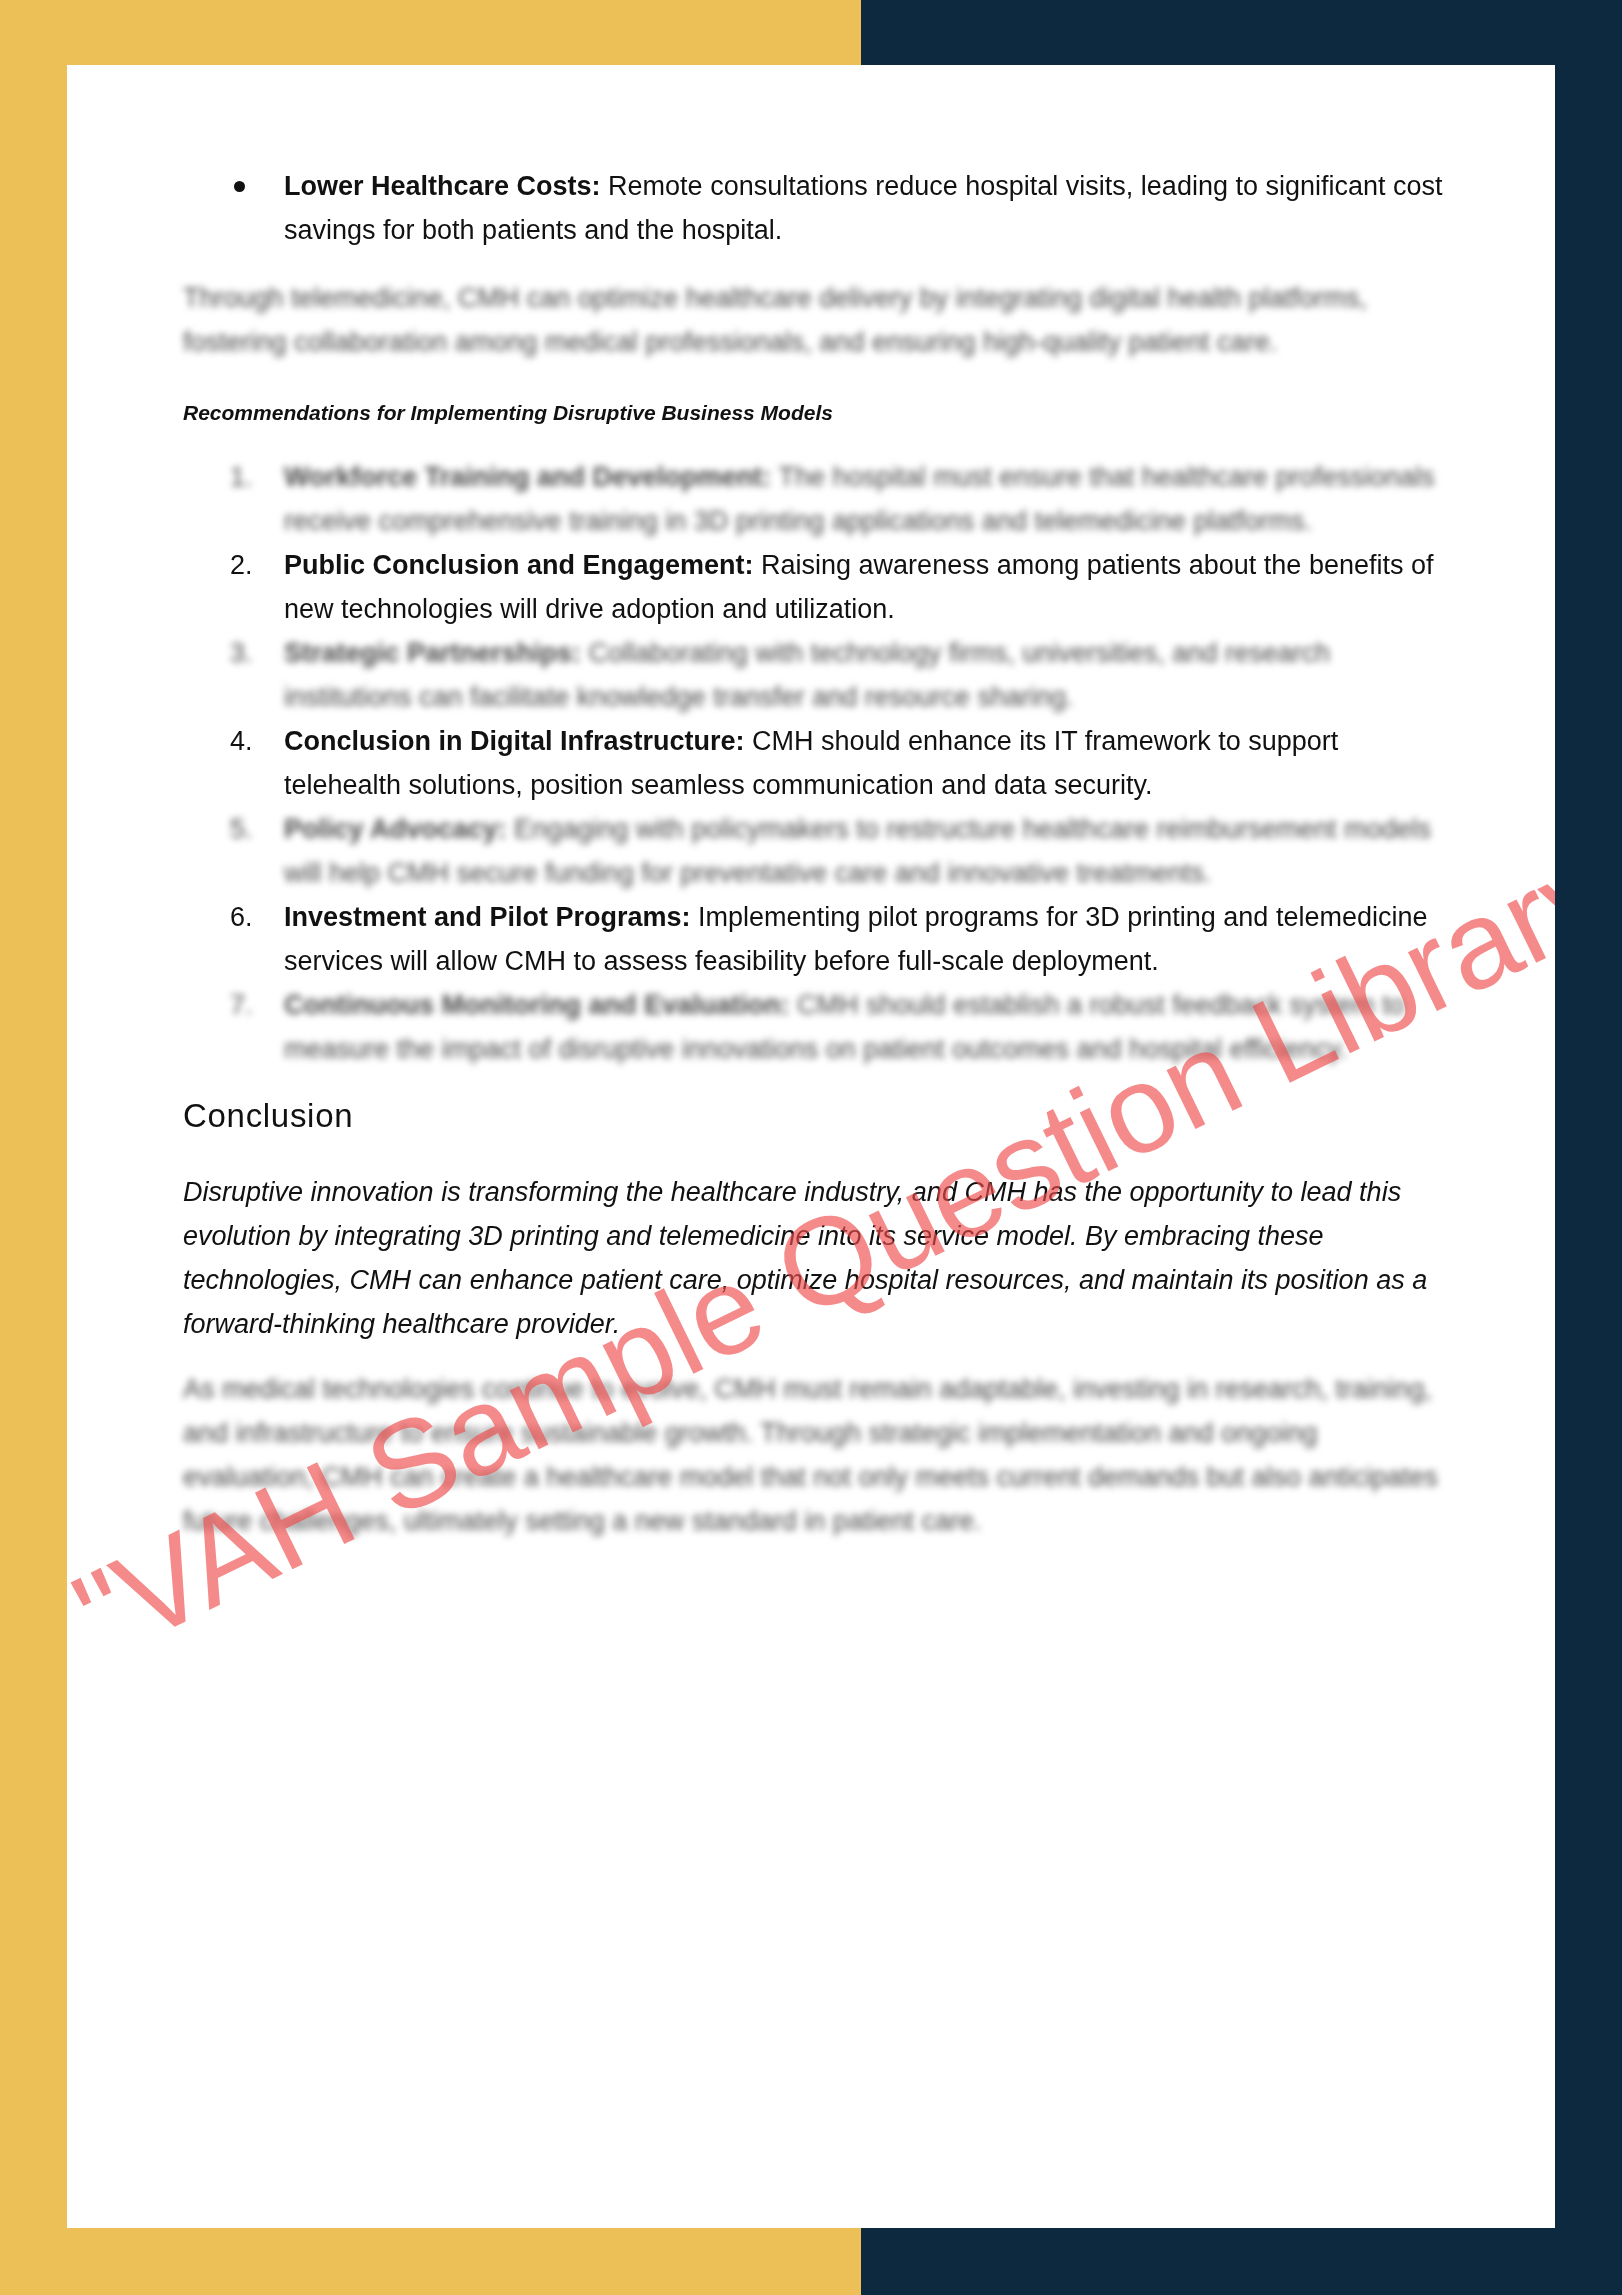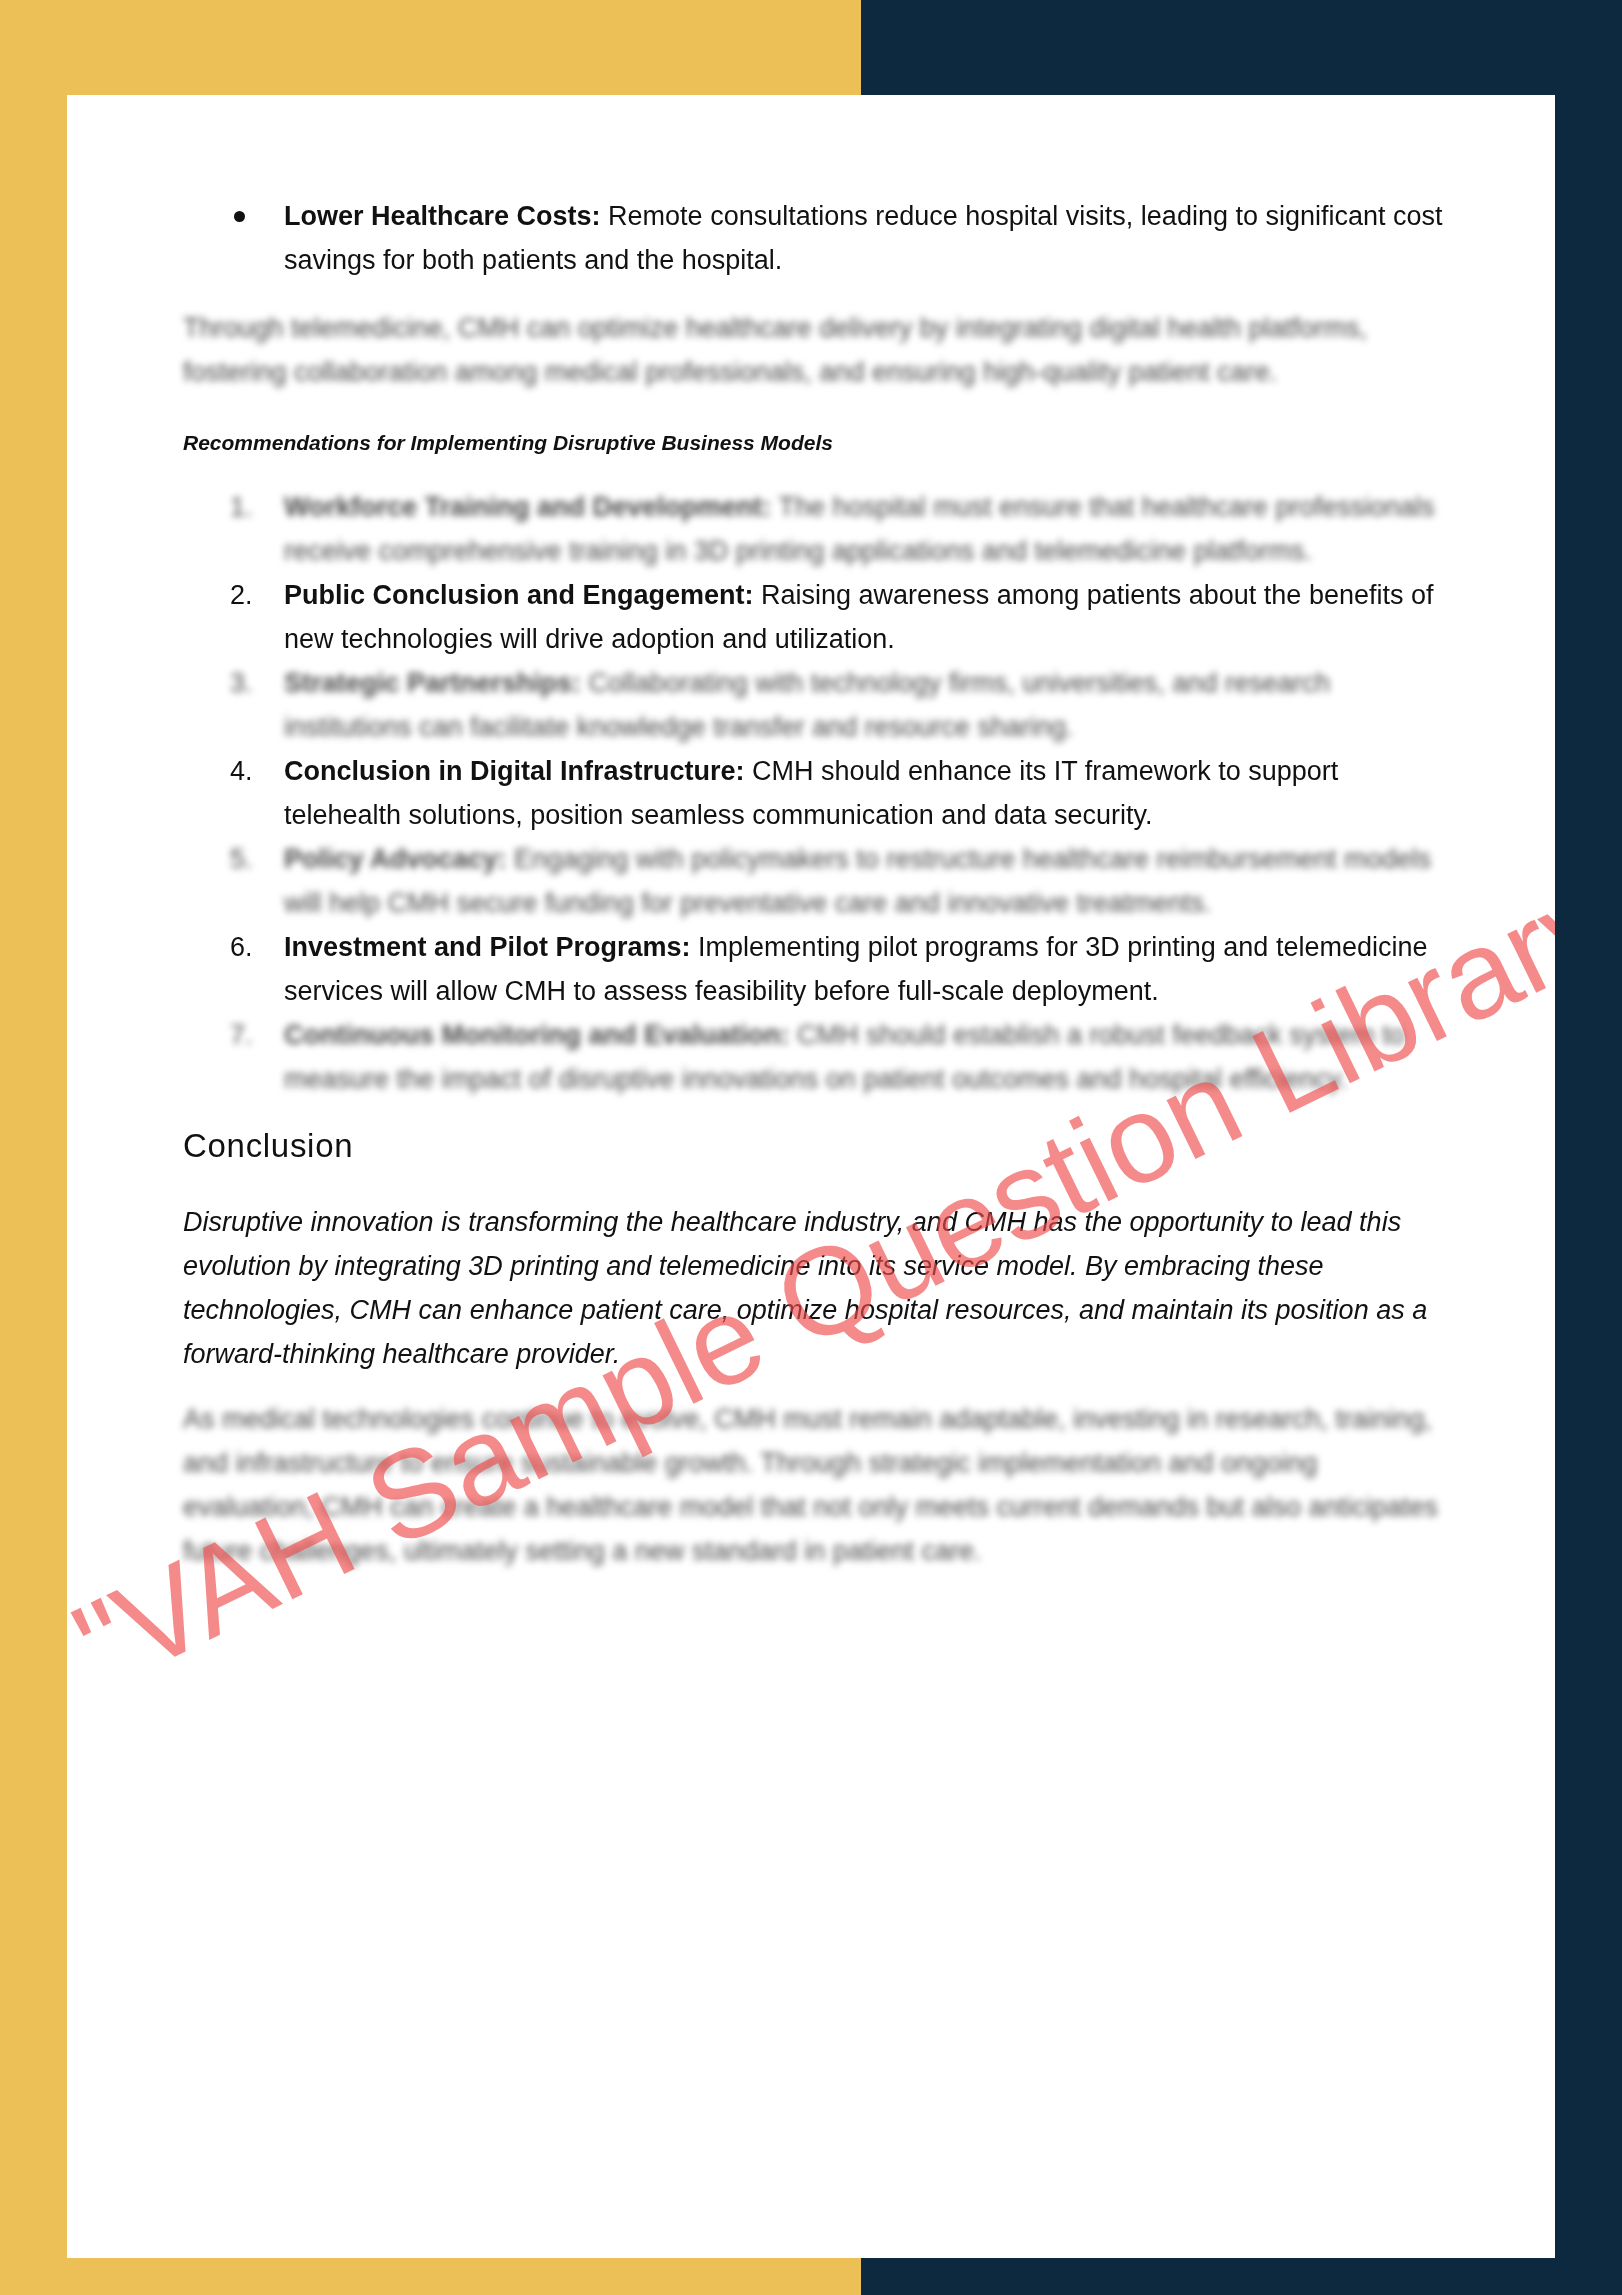--- a/index.html
+++ b/index.html
@@ -21,21 +21,20 @@
     left: 861px; top: 0;
     width: 762px; height: 2295px;
     background: #0d2940;
   }
   .page {
     position: absolute;
     left: 67px; top: 65px;
     width: 1488px; height: 2163px;
     background: #ffffff;
     overflow: hidden;
-    margin-top: 30px;
   }
   .content {
     position: absolute;
     left: 116px; top: 0;
     width: 1264px;
     color: #111111;
     font-size: 27px;
     line-height: 44px;
   }
   .bullet-list { margin-top: 99px; }

